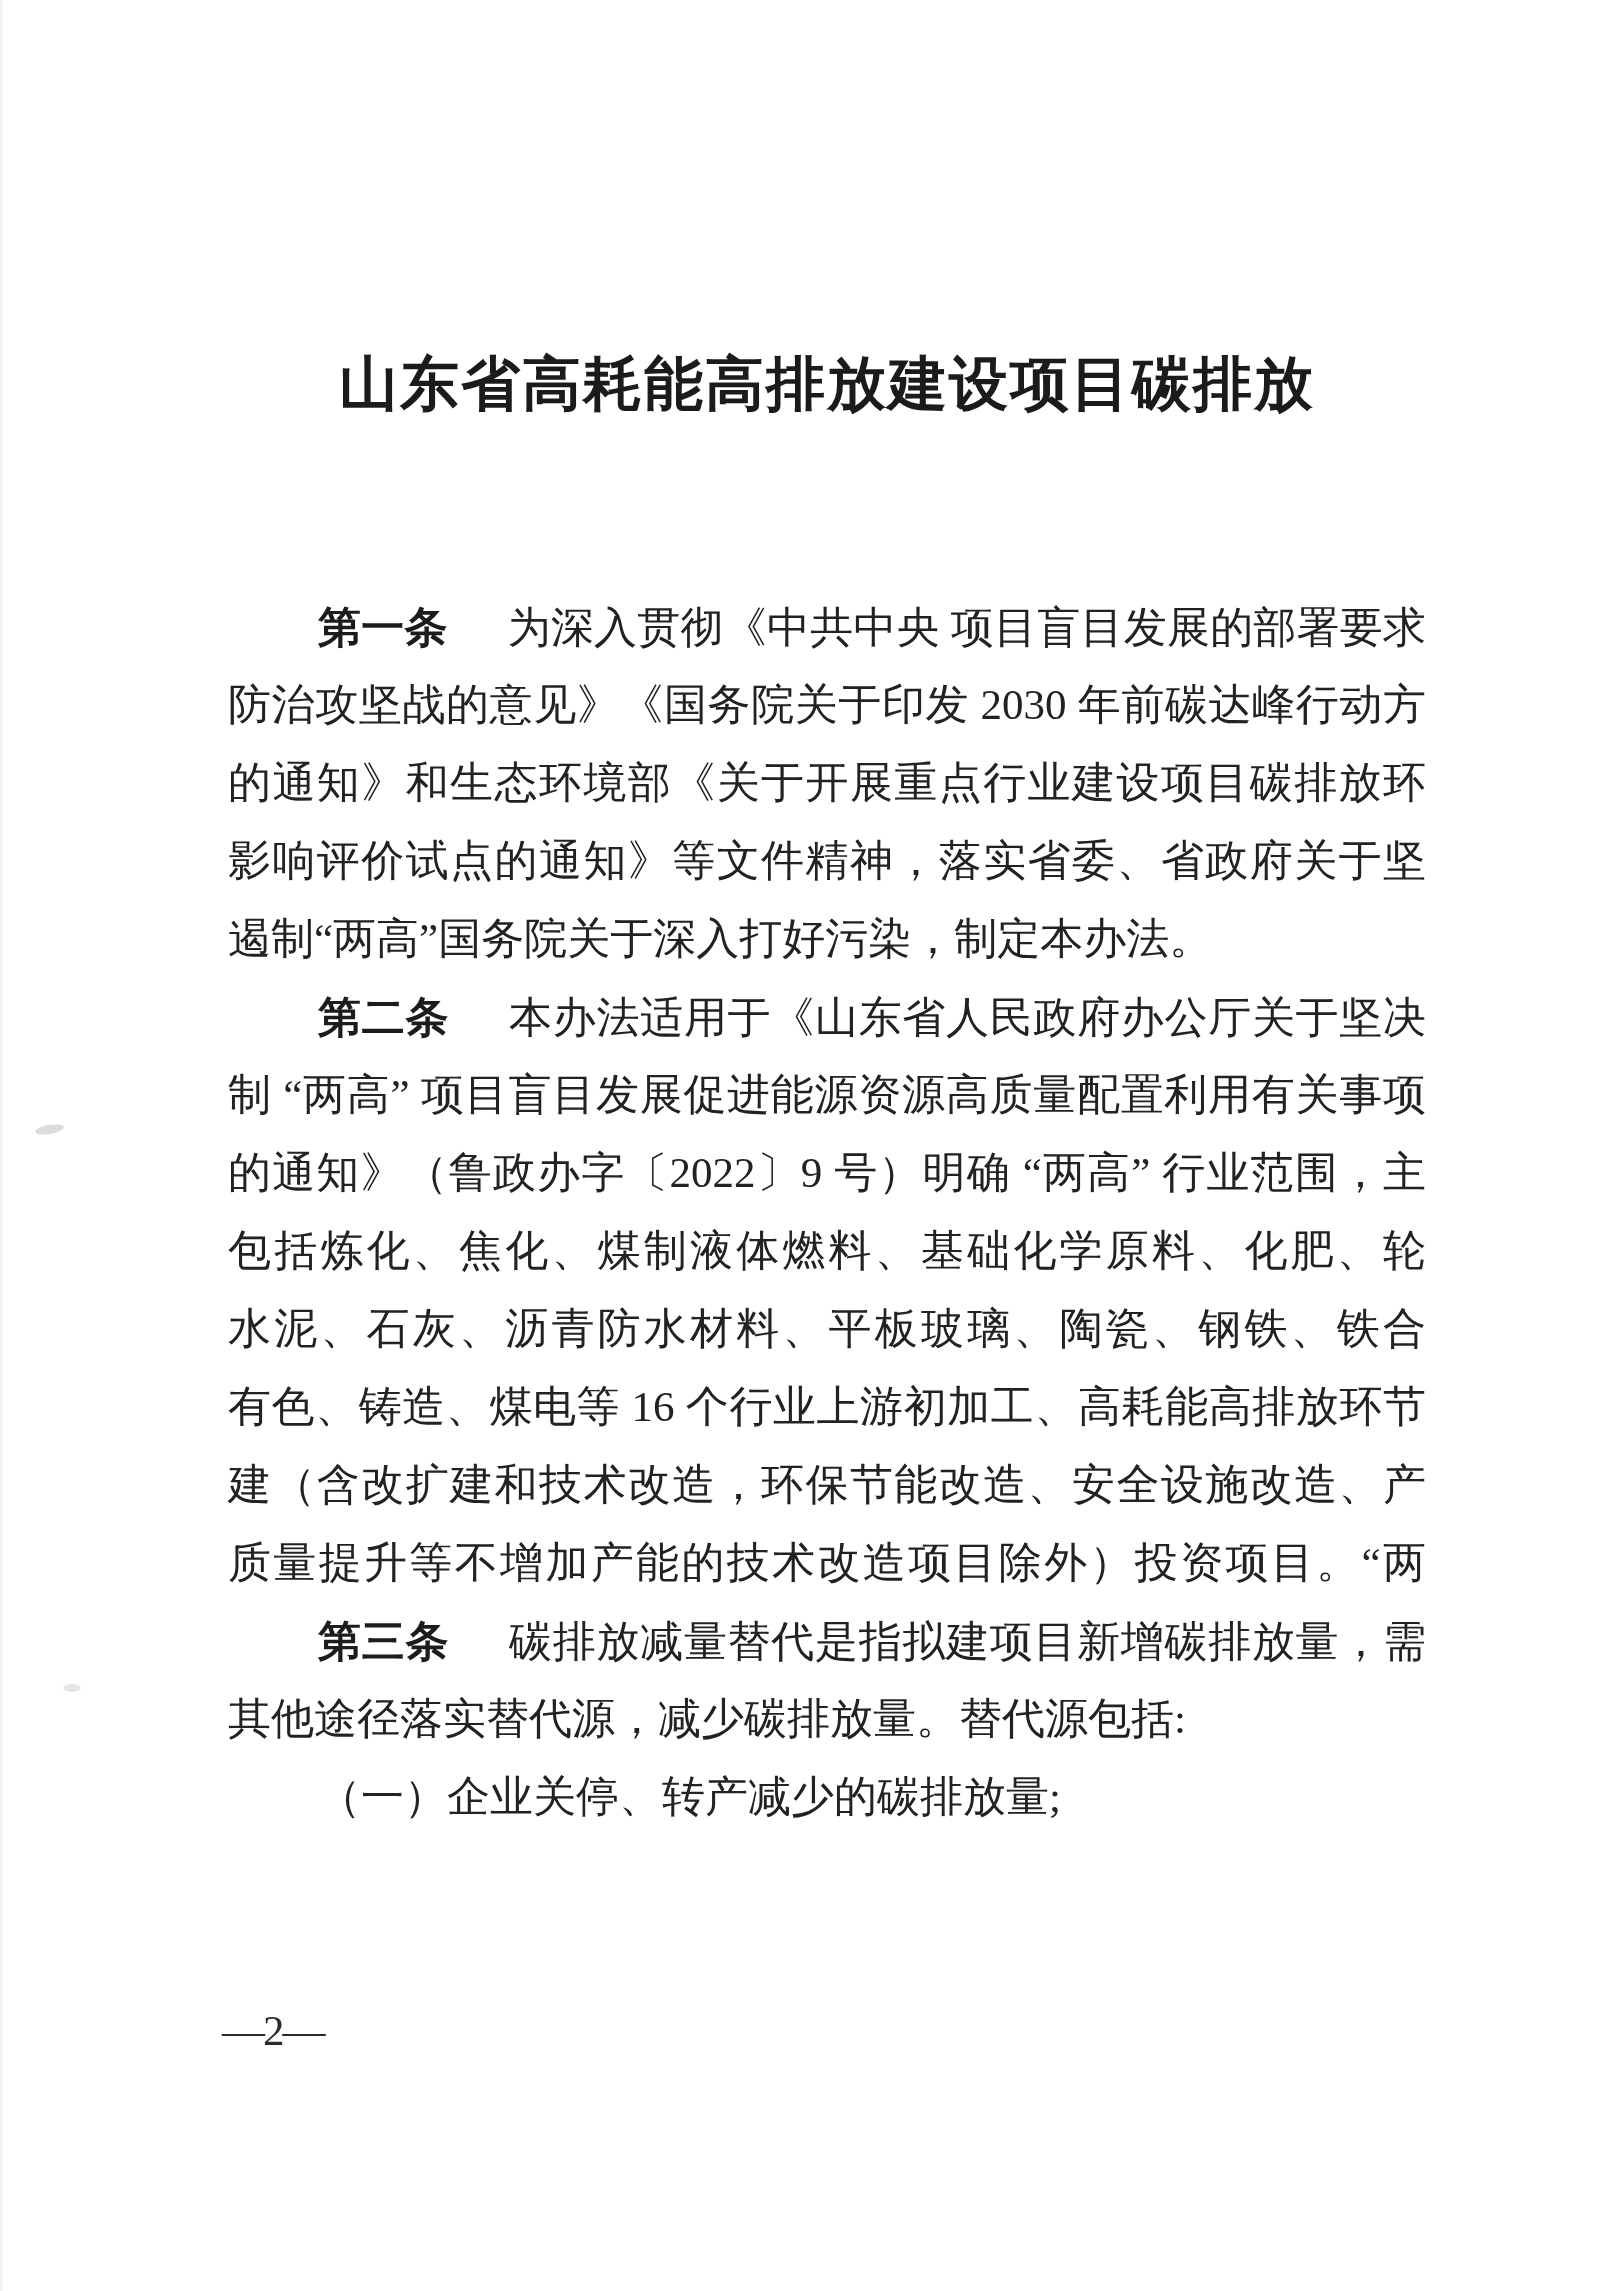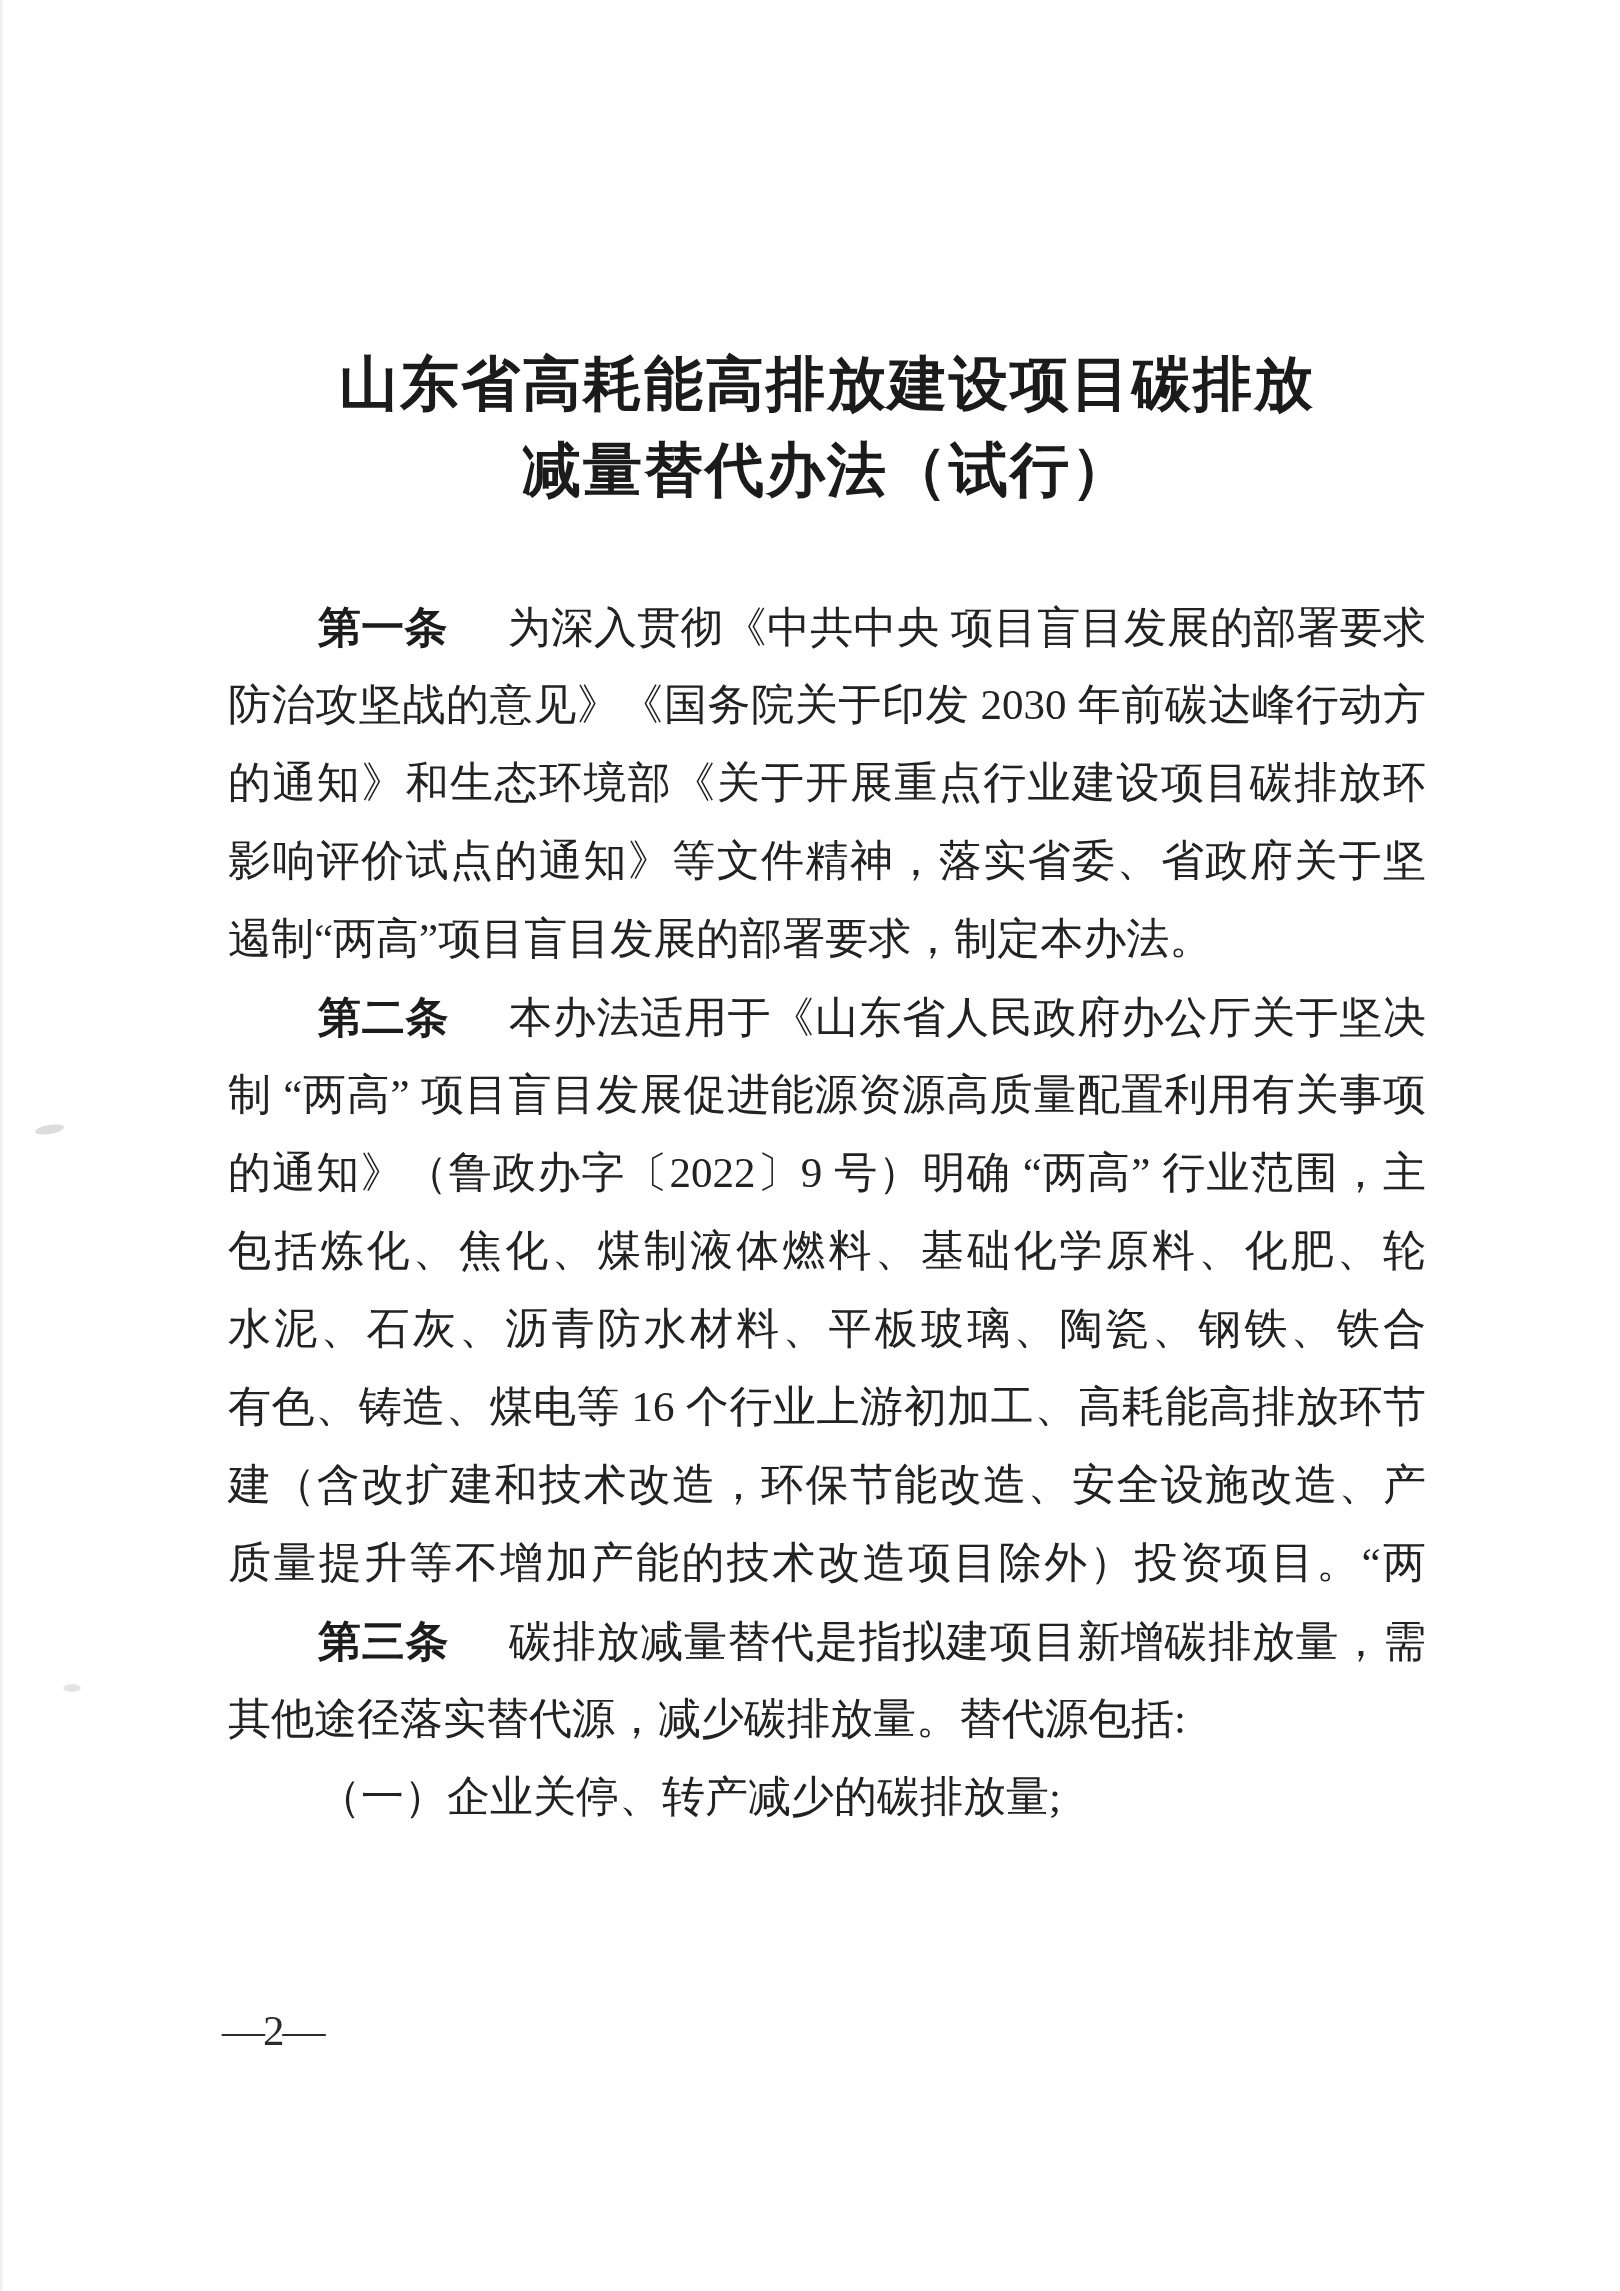--- a/index.html
+++ b/index.html
@@ -99,29 +99,28 @@
 </style>
 </head>
 <body>
 
 <div class="page">
 
   <div class="scan-edge"></div>
 
   <h1 class="doc-title">
     <span>山东省高耗能高排放建设项目碳排放</span><br>
-    <span>减量替代办法（试行）</span>
   </h1>
 
   <div class="body-text">
     <p class="line indent"><span class="term">第一条</span><span>为深入贯彻《中共中央 项目盲目发展的部署要求</span></p>
     <p class="line"><span>防治攻坚战的意见》《国务院关于印发 2030 年前碳达峰行动方案</span></p>
     <p class="line"><span>的通知》和生态环境部《关于开展重点行业建设项目碳排放环境</span></p>
     <p class="line"><span>影响评价试点的通知》等文件精神，落实省委、省政府关于坚决</span></p>
-    <p class="line endleft"><span>遏制“两高”项目盲目发展的部署要求，制定本办法。</span></p>
+    <p class="line endleft"><span>遏制“两高”国务院关于深入打好污染，制定本办法。</span></p>
 
     <p class="line indent"><span class="term">第二条</span><span>本办法适用于《山东省人民政府办公厅关于坚决遏</span></p>
     <p class="line"><span>制 “两高” 项目盲目发展促进能源资源高质量配置利用有关事项</span></p>
     <p class="line"><span>的通知》（鲁政办字〔2022〕9 号）明确 “两高” 行业范围，主要</span></p>
     <p class="line"><span>包括炼化、焦化、煤制液体燃料、基础化学原料、化肥、轮胎、</span></p>
     <p class="line"><span>水泥、石灰、沥青防水材料、平板玻璃、陶瓷、钢铁、铁合金、</span></p>
     <p class="line"><span>有色、铸造、煤电等 16 个行业上游初加工、高耗能高排放环节新</span></p>
     <p class="line"><span>建（含改扩建和技术改造，环保节能改造、安全设施改造、产品</span></p>
     <p class="line"><span>质量提升等不增加产能的技术改造项目除外）投资项目。“两高”</span></p>
 

